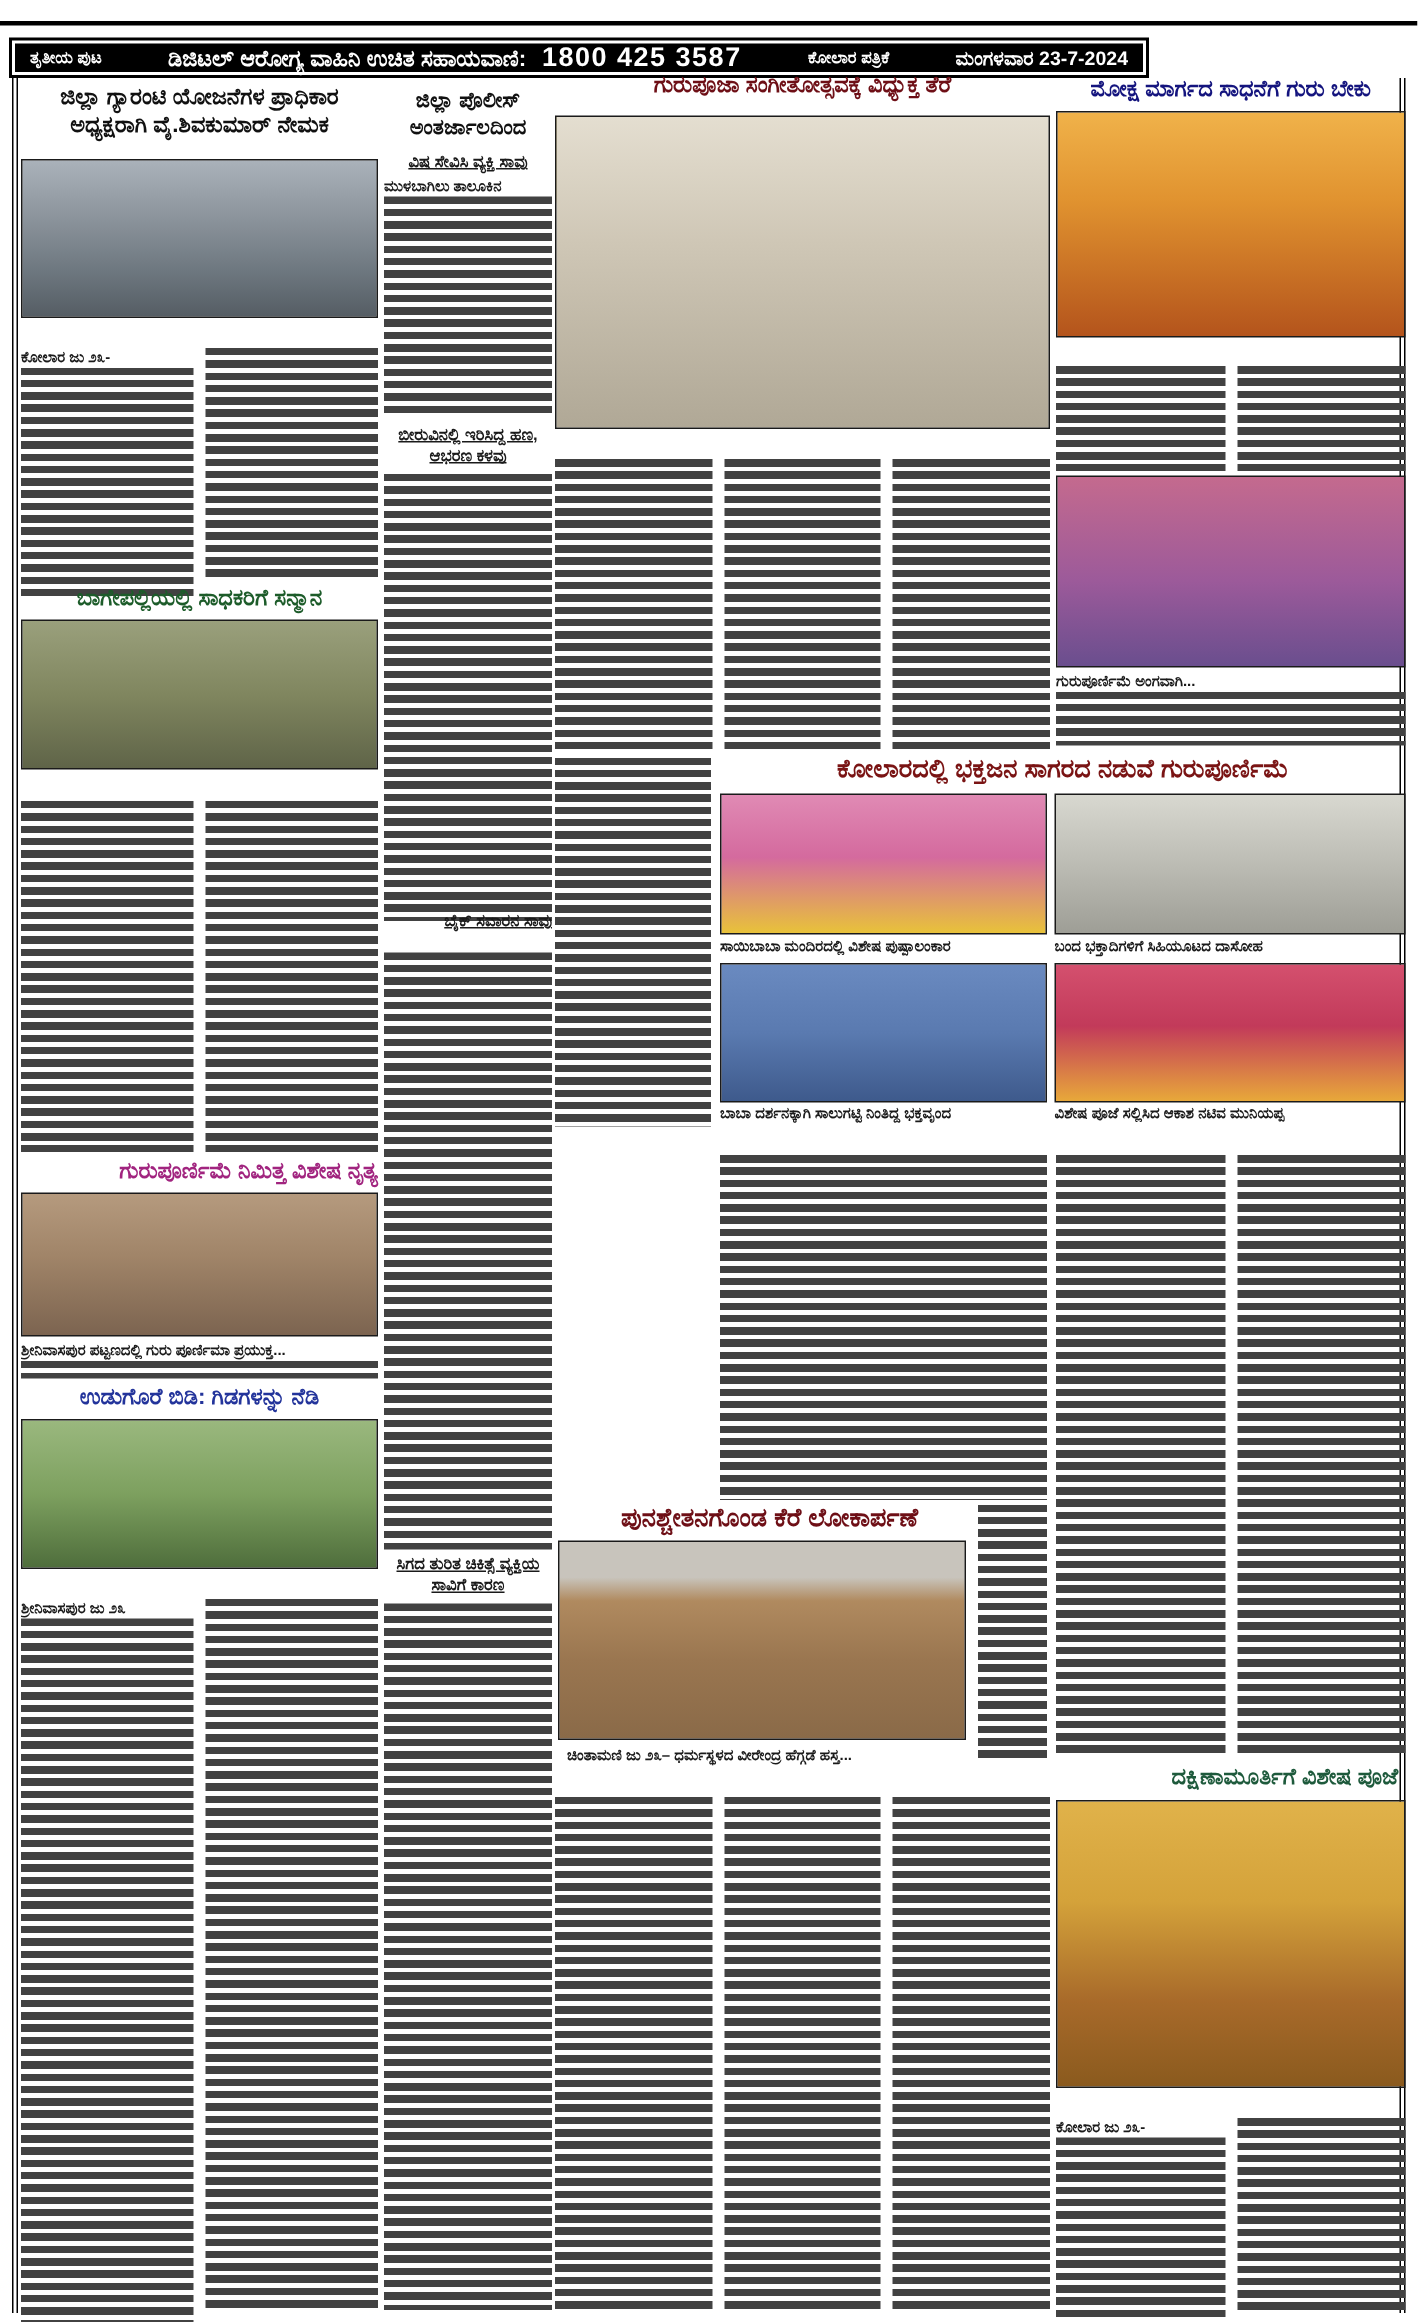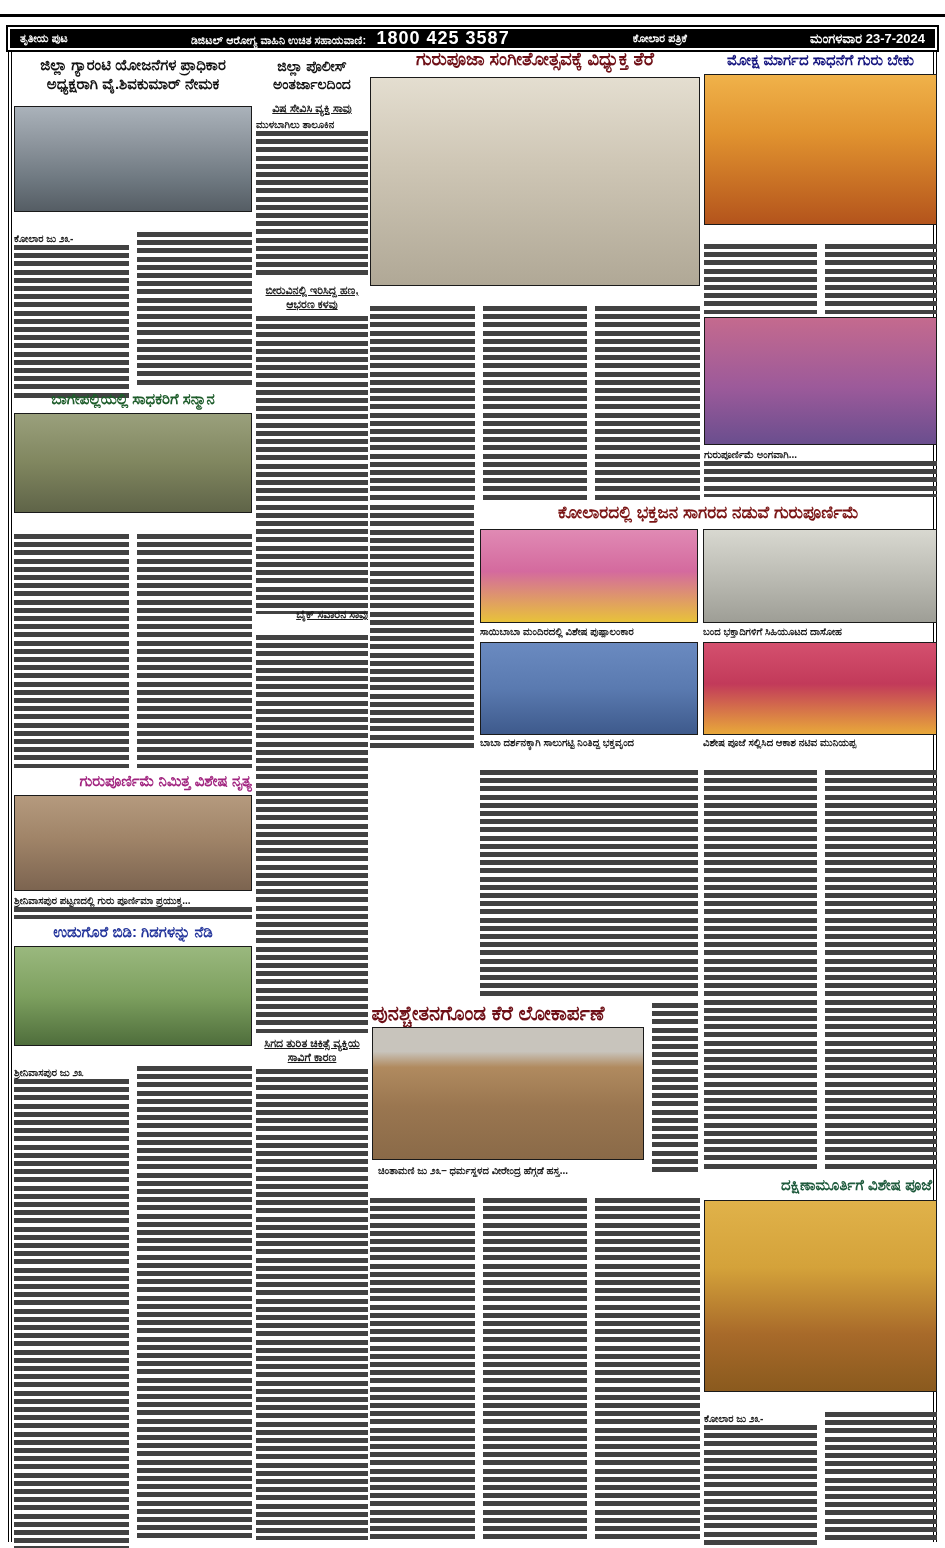--- a/index.html
+++ b/index.html
@@ -8,21 +8,21 @@
   .abs{position:absolute;}
   
   .rule-h{background:#000;}
   .rule-v{background:#000;width:1px;}
   
   .mast-outer{border:2px solid #000;background:#fff;padding:2px;box-sizing:border-box;}
   .mast-bar{background:#000;color:#fff;height:100%;display:flex;align-items:center;
             justify-content:space-between;padding:0 10px;box-sizing:border-box;}
   .mast-bar .seg{white-space:nowrap;font-weight:bold;}
   .ed{font-size:11px;}
-  .help{font-size:11px;}
+  .help{font-size:15px;}
   .helpnum{font-size:18px;letter-spacing:1px;margin-left:6px;}
   .paper{font-size:11px;}
   .mdate{font-size:13px;}
   
   .head{font-weight:bold;text-align:center;line-height:1.25;}
   .h-black{color:#111;}
   .h-maroon{color:#6e0f16;}
   .h-darkred{color:#7a1414;}
   .h-navy{color:#14147e;}
   .h-green{color:#1d5c2a;}
@@ -54,21 +54,21 @@
 </style>
 </head>
 <body>
 
 <div class="abs rule-h" style="left:0;top:14px;width:945px;height:3px;"></div>
 <div class="abs rule-v" style="left:8px;top:52px;height:1490px;"></div>
 <div class="abs rule-v" style="left:11px;top:52px;height:1490px;"></div>
 <div class="abs rule-v" style="left:933px;top:52px;height:1490px;"></div>
 <div class="abs rule-v" style="left:936px;top:52px;height:1490px;"></div>
 
-<div class="abs mast-outer" style="left:6px;top:25px;width:933px;height:27px;">
+<div class="abs mast-outer" style="left:6px;top:25px;width:760px;height:27px;">
   <div class="mast-bar">
     <span class="seg ed">ತೃತೀಯ ಪುಟ</span>
     <span class="seg">
       <span class="help">ಡಿಜಿಟಲ್ ಆರೋಗ್ಯ ವಾಹಿನಿ ಉಚಿತ ಸಹಾಯವಾಣಿ:</span>
       <span class="helpnum">1800 425 3587</span>
     </span>
     <span class="seg paper">ಕೋಲಾರ ಪತ್ರಿಕೆ</span>
     <span class="seg mdate">ಮಂಗಳವಾರ 23-7-2024</span>
   </div>
 </div>
@@ -113,21 +113,21 @@
   <div class="lead">ಮುಳಬಾಗಿಲು ತಾಲೂಕಿನ</div>
   <div class="tx" style="height:147px;"></div>
 </div>
 <div class="abs subhead" style="left:256px;top:283px;width:112px;height:30px;">ಬೀರುವಿನಲ್ಲಿ ಇರಿಸಿದ್ದ ಹಣ, ಆಭರಣ ಕಳವು</div>
 <div class="abs tx" style="left:256px;top:316px;width:112px;height:298px;"></div>
 <div class="abs subhead" style="left:256px;top:607px;width:112px;height:15px;text-align:right;">ಬೈಕ್ ಸವಾರನ ಸಾವು</div>
 <div class="abs tx" style="left:256px;top:635px;width:112px;height:398px;"></div>
 <div class="abs subhead" style="left:256px;top:1036px;width:112px;height:30px;">ಸಿಗದ ತುರಿತ ಚಿಕಿತ್ಸೆ ವ್ಯಕ್ತಿಯ ಸಾವಿಗೆ ಕಾರಣ</div>
 <div class="abs tx" style="left:256px;top:1069px;width:112px;height:471px;"></div>
 
-<div class="abs head h-maroon" style="left:370px;top:48px;width:330px;height:26px;font-size:18px;">ಗುರುಪೂಜಾ ಸಂಗೀತೋತ್ಸವಕ್ಕೆ ವಿಧ್ಯುಕ್ತ ತೆರೆ</div>
+<div class="abs head h-maroon" style="left:370px;top:48px;width:330px;height:26px;font-size:15px;">ಗುರುಪೂಜಾ ಸಂಗೀತೋತ್ಸವಕ್ಕೆ ವಿಧ್ಯುಕ್ತ ತೆರೆ</div>
 <div class="abs ph p5" style="left:370px;top:77px;width:330px;height:209px;"></div>
 <div class="abs cols" style="left:370px;top:290px;width:330px;height:210px;">
   <div class="tx"></div>
     <div class="tx"></div>
     <div class="tx"></div>
 </div>
 <div class="abs tx" style="left:370px;top:505px;width:104px;height:246px;"></div>
 
 <div class="abs head h-darkred" style="left:480px;top:502px;width:457px;height:24px;font-size:17px;">ಕೋಲಾರದಲ್ಲಿ ಭಕ್ತಜನ ಸಾಗರದ ನಡುವೆ ಗುರುಪೂರ್ಣಿಮೆ</div>
 <div class="abs ph p8" style="left:480px;top:529px;width:218px;height:94px;"></div>
@@ -136,21 +136,21 @@
 <div class="abs cap" style="left:703px;top:626px;width:234px;height:14px;">ಬಂದ ಭಕ್ತಾದಿಗಳಿಗೆ ಸಿಹಿಯೂಟದ ದಾಸೋಹ</div>
 <div class="abs ph p10" style="left:480px;top:642px;width:218px;height:93px;"></div>
 <div class="abs ph p11" style="left:703px;top:642px;width:234px;height:93px;"></div>
 <div class="abs cap" style="left:480px;top:737px;width:218px;height:14px;">ಬಾಬಾ ದರ್ಶನಕ್ಕಾಗಿ ಸಾಲುಗಟ್ಟಿ ನಿಂತಿದ್ದ ಭಕ್ತವೃಂದ</div>
 <div class="abs cap" style="left:703px;top:737px;width:234px;height:14px;">ವಿಶೇಷ ಪೂಜೆ ಸಲ್ಲಿಸಿದ ಆಕಾಶ ನಟಿವ ಮುನಿಯಪ್ಪ</div>
 
 <div class="abs cols" style="left:480px;top:754px;width:218px;height:246px;">
   <div class="tx"></div>
 </div>
 
-<div class="abs head h-maroon" style="left:352px;top:1001px;width:272px;height:22px;font-size:20px;">ಪುನಶ್ಚೇತನಗೊಂಡ ಕೆರೆ ಲೋಕಾರ್ಪಣೆ</div>
+<div class="abs head h-maroon" style="left:377px;top:1001px;width:272px;height:22px;font-size:17px;">ಪುನಶ್ಚೇತನಗೊಂಡ ಕೆರೆ ಲೋಕಾರ್ಪಣೆ</div>
 <div class="abs ph p12" style="left:372px;top:1027px;width:272px;height:133px;"></div>
 <div class="abs tx" style="left:652px;top:1003px;width:46px;height:170px;"></div>
 <div class="abs lead" style="left:378px;top:1164px;width:266px;">ಚಿಂತಾಮಣಿ ಜು ೨೩– ಧರ್ಮಸ್ಥಳದ ವೀರೇಂದ್ರ ಹೆಗ್ಗಡೆ ಹಸ್ತ...</div>
 <div class="abs cols" style="left:370px;top:1182px;width:330px;height:358px;">
   <div class="tx"></div>
     <div class="tx"></div>
     <div class="tx"></div>
 </div>
 
 <div class="abs head h-navy" style="left:704px;top:51px;width:233px;height:22px;font-size:15px;">ಮೋಕ್ಷ ಮಾರ್ಗದ ಸಾಧನೆಗೆ ಗುರು ಬೇಕು</div>

